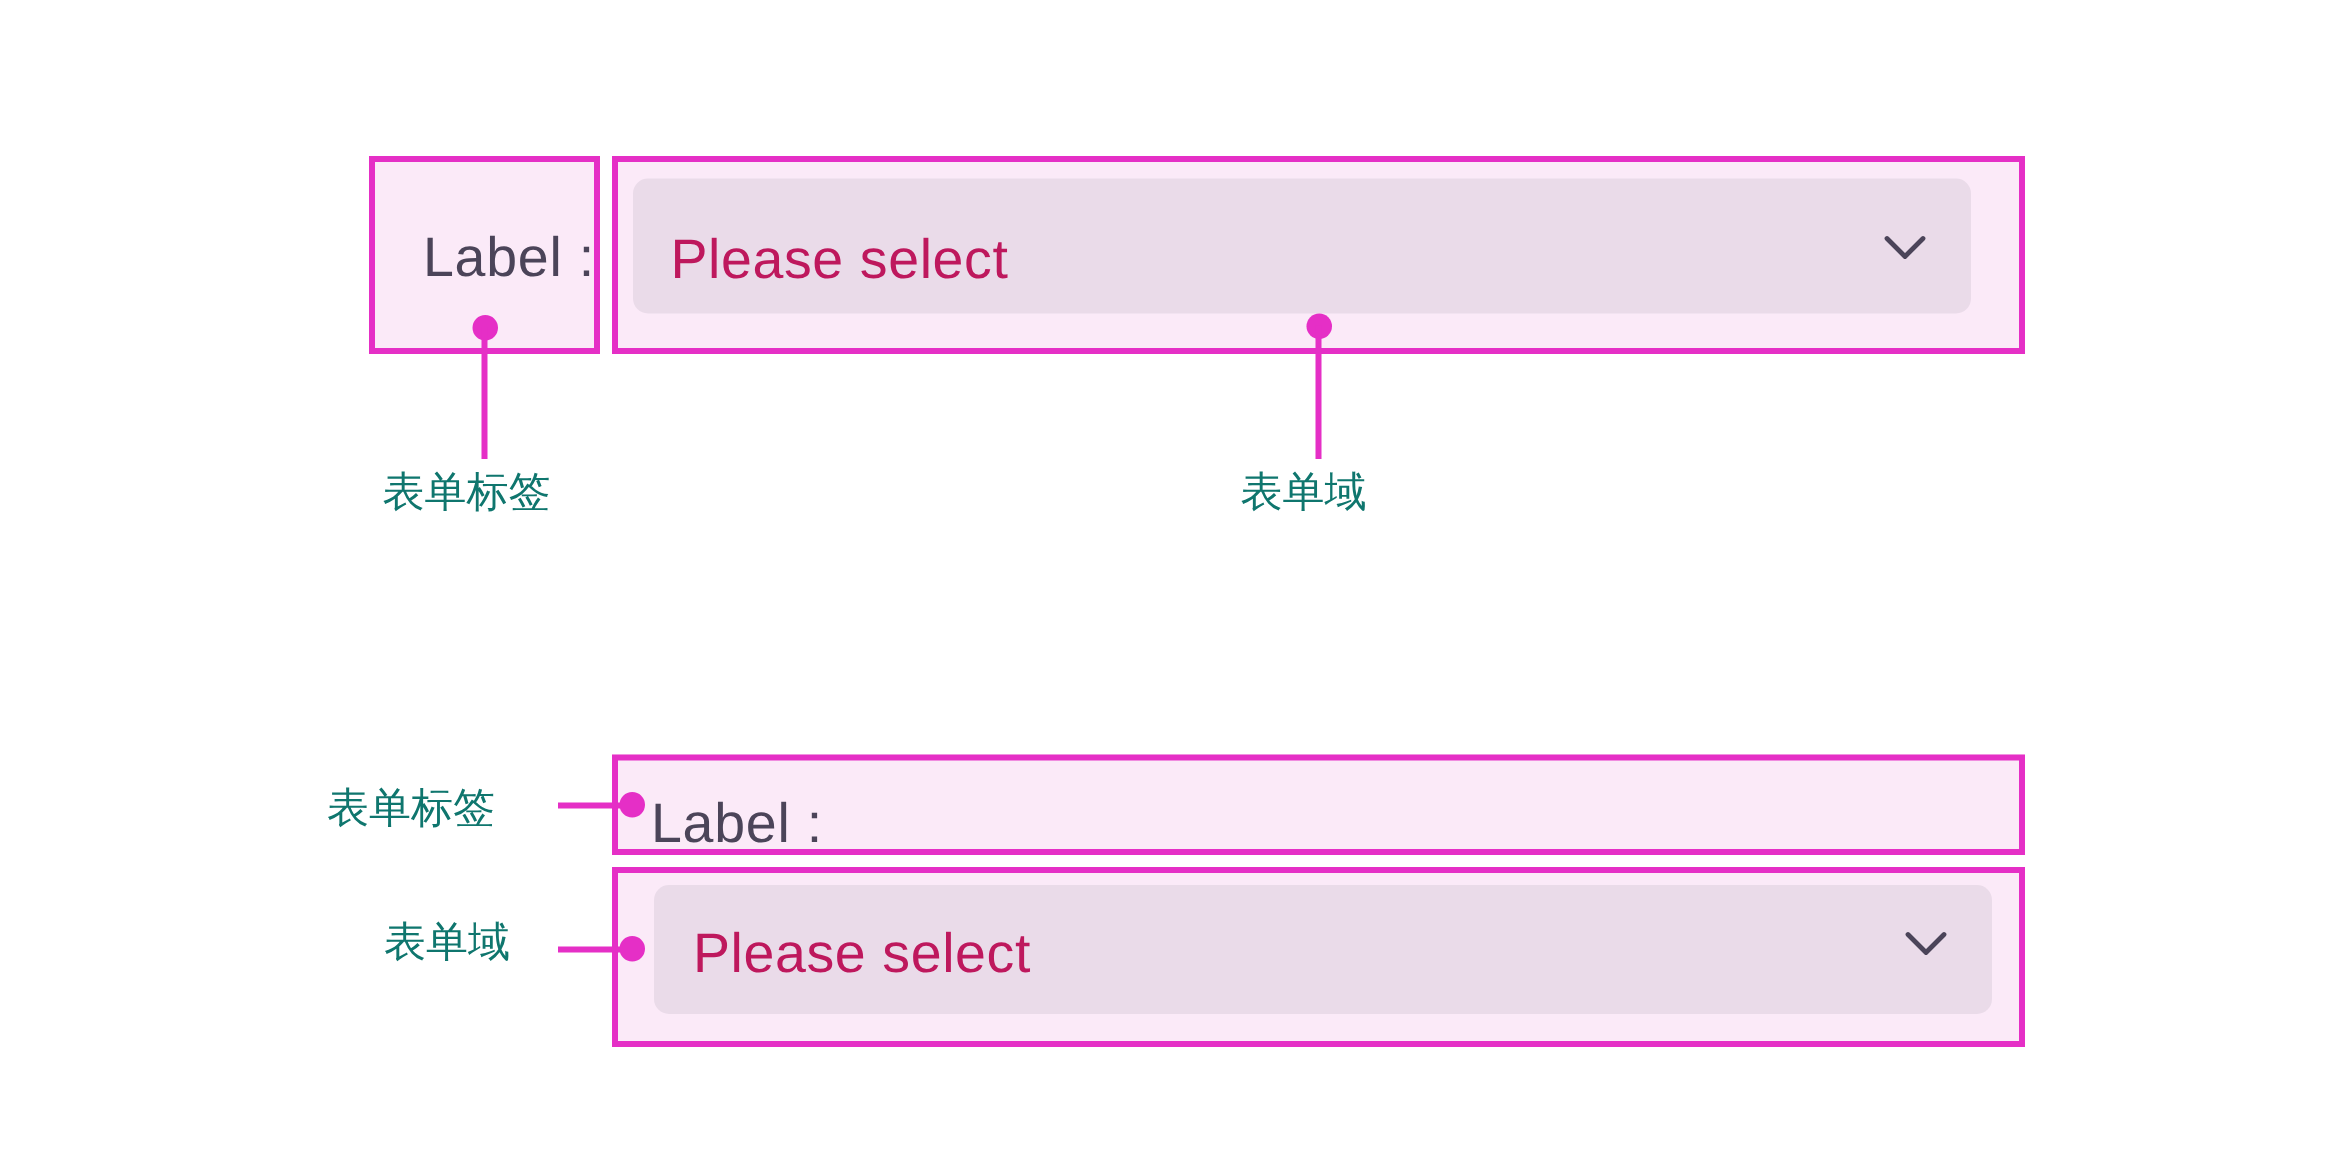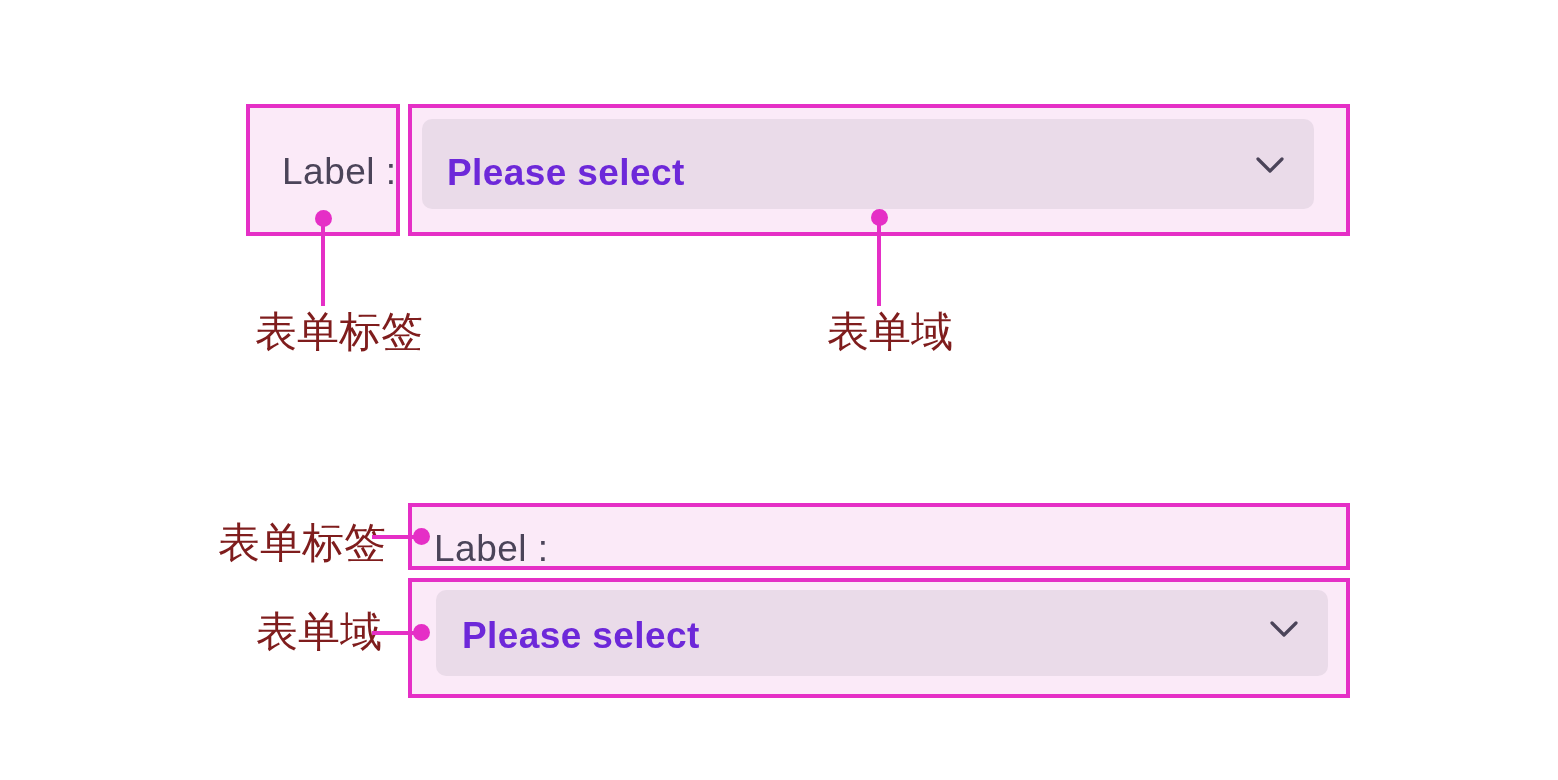--- a/index.html
+++ b/index.html
@@ -42,26 +42,25 @@
 
   
   .select-control {
     position: absolute;
     box-sizing: border-box;
     background: #eadbe9;
     border-radius: 10px;
   }
   .select-placeholder {
     position: absolute;
-    color: #6d28d9;
+    color: #be185d;
     font-size: 37px;
     line-height: 1;
     letter-spacing: 0.4px;
     white-space: nowrap;
-    font-weight: bold;
   }
   .chev {
     position: absolute;
     width: 28px;
     height: 16px;
   }
   .chev svg { display: block; width: 100%; height: 100%; }
 
   
   .lead-v {
@@ -76,25 +75,25 @@
   }
   .dot {
     position: absolute;
     width: 17px;
     height: 17px;
     border-radius: 50%;
     background: #e52fc6;
   }
   .anno-text {
     position: absolute;
-    color: #7f1d1d;
-    font-size: 42px;
+    color: #0f766e;
+    font-size: 28px;
     line-height: 1;
     white-space: nowrap;
-    font-family: Liberation Mono, monospace;
+    font-family: Liberation Sans, sans-serif;
   }
 </style>
 </head>
 <body>
 
 <div class="stage">
 
   <div class="anno-box" style="left:234px; top:104px; width:154px; height:132px;">
   </div>
   <div class="label-text" style="left:270px; top:153px;">Label :</div>

